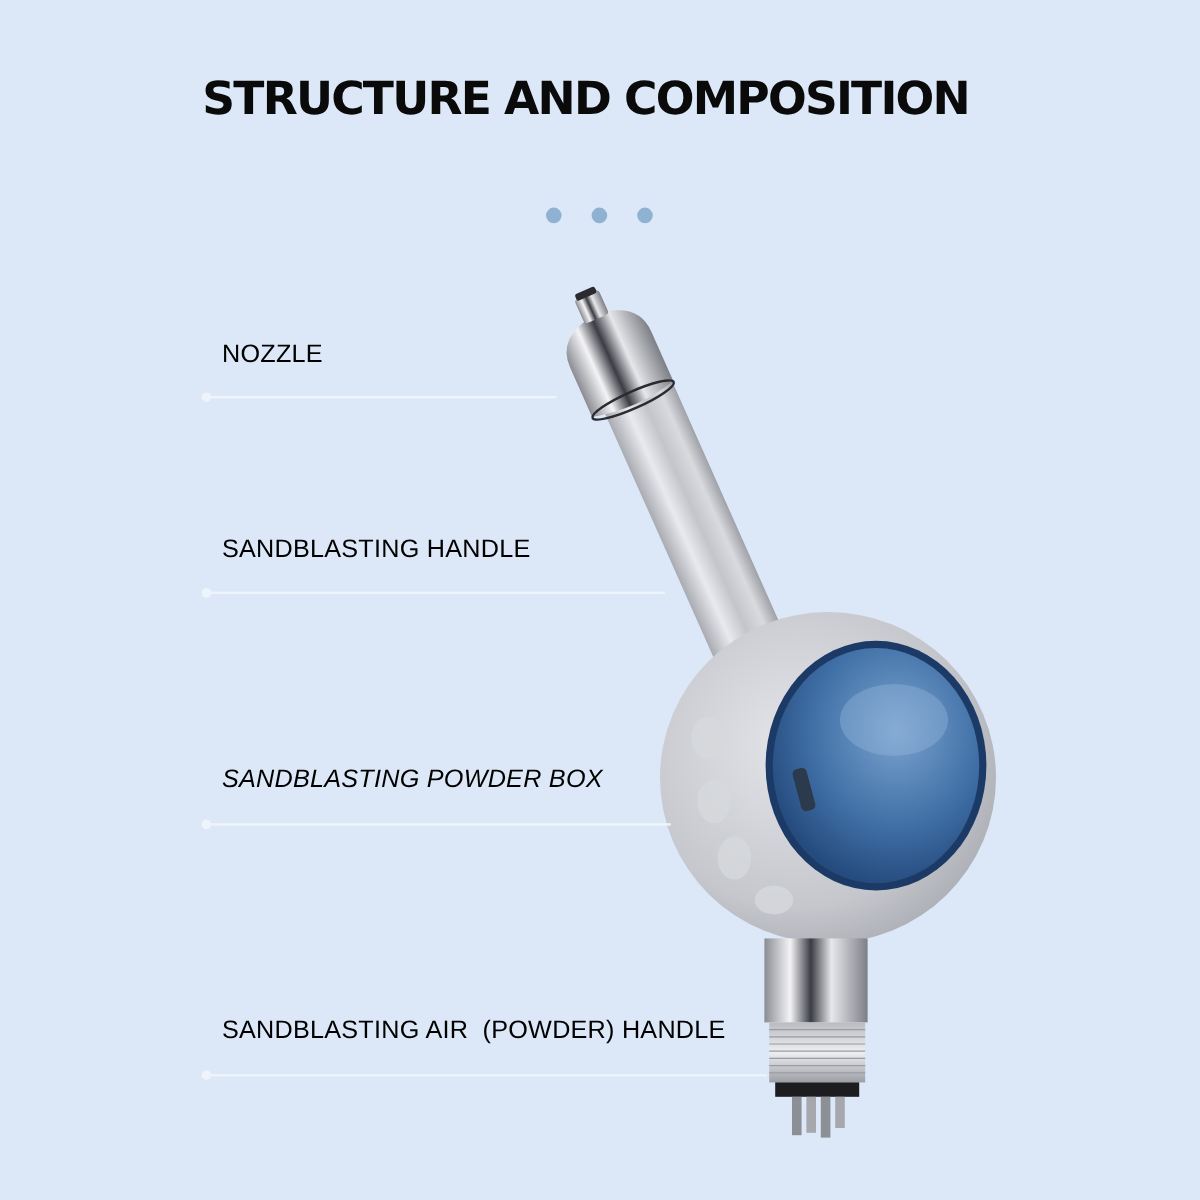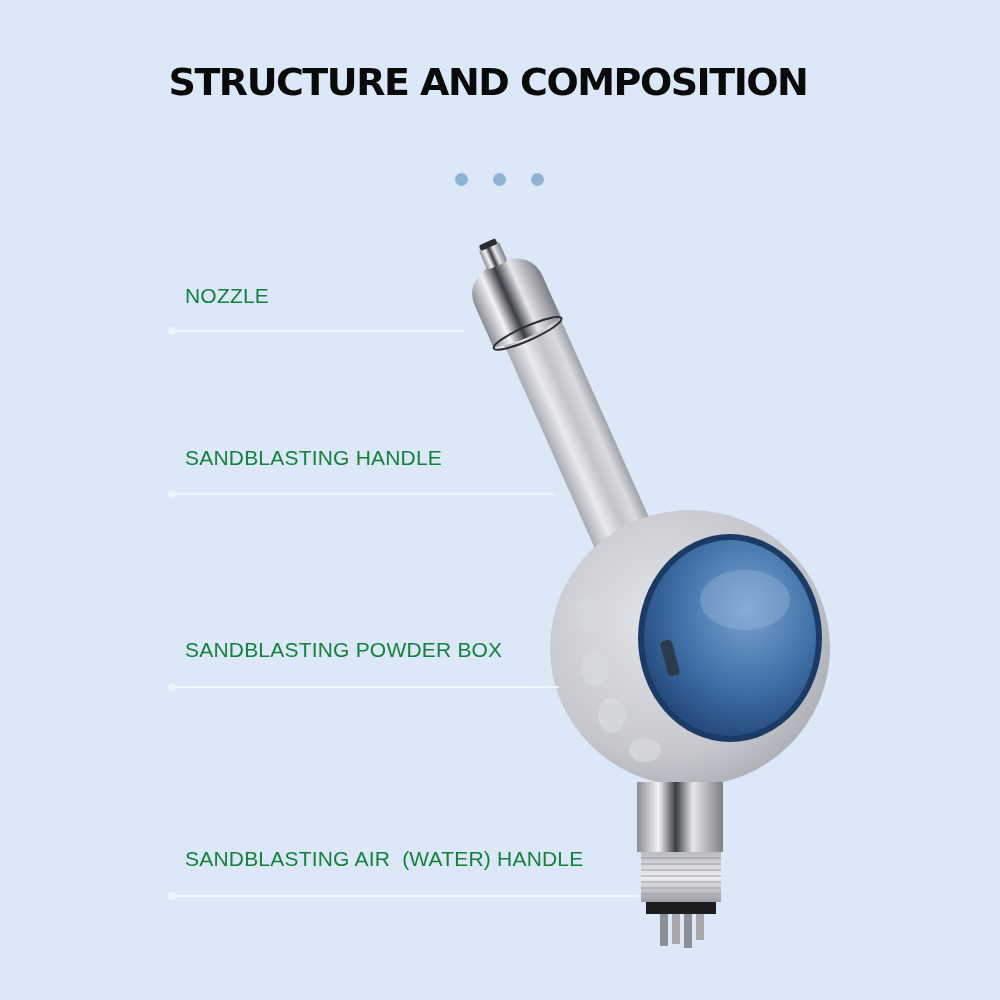--- a/index.html
+++ b/index.html
@@ -9,21 +9,21 @@
     font-family: "Liberation Sans", sans-serif;
   }
   .title {
     position:absolute; top:60px; left:0; width:976px; text-align:center;
     font-family: "DejaVu Sans", sans-serif;
     font-weight:bold; font-size:38px; letter-spacing:-1.5px; color:#0a0a0a;
   }
   .dots { position:absolute; top:173px; left:455px; display:flex; gap:25px; }
   .dot { width:13px; height:13px; border-radius:50%; background:#8fb2d3; }
   .label {
-    position:absolute; left:185px; font-size:21px; color:#15803d; letter-spacing:0.2px;
+    position:absolute; left:185px; font-size:21px; color:#000000; letter-spacing:0.2px;
   }
   .line {
     position:absolute; left:169px; height:2px; background:#eef4fb;
   }
   .line::before {
     content:""; position:absolute; left:-1px; top:-3px; width:8px; height:8px;
     border-radius:50%; background:#eef4fb;
   }
   svg.device { position:absolute; left:0; top:0; }
 </style>
@@ -113,17 +113,17 @@
     <rect x="696" y="914" width="8" height="26" fill="#a6a8ae"></rect>
   </g>
 </svg>
 
 <div class="label" style="top:284px;">NOZZLE</div>
 <div class="line" style="top:330px; width:295px;"></div>
 
 <div class="label" style="top:446px;text-align:right;">SANDBLASTING HANDLE</div>
 <div class="line" style="top:493px; width:385px;"></div>
 
-<div class="label" style="top:638px;">SANDBLASTING POWDER BOX</div>
+<div class="label" style="top:638px;font-style:italic;">SANDBLASTING POWDER BOX</div>
 <div class="line" style="top:686px; width:390px;"></div>
 
-<div class="label" style="top:847px; white-space:pre;">SANDBLASTING AIR  (WATER) HANDLE</div>
+<div class="label" style="top:847px; white-space:pre;">SANDBLASTING AIR  (POWDER) HANDLE</div>
 <div class="line" style="top:895px; width:470px;"></div>
 
 </body></html>

